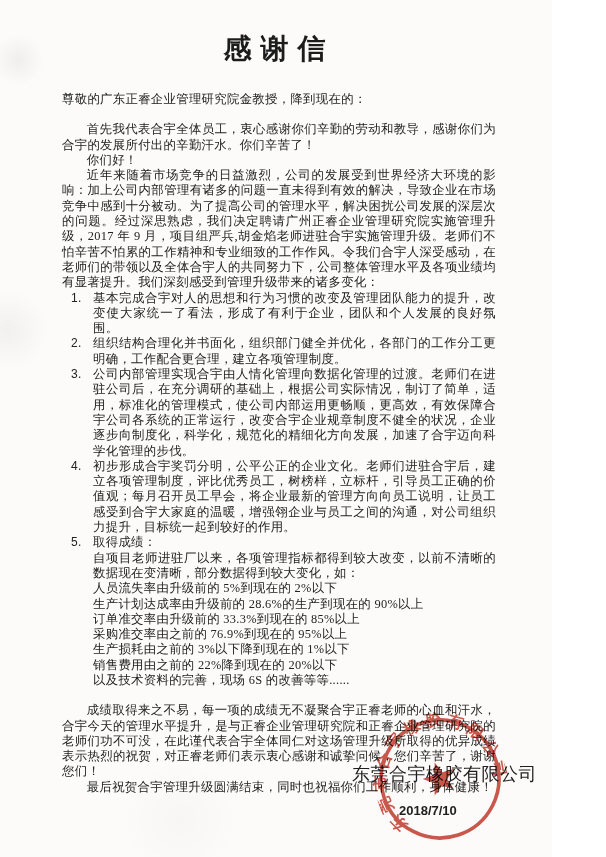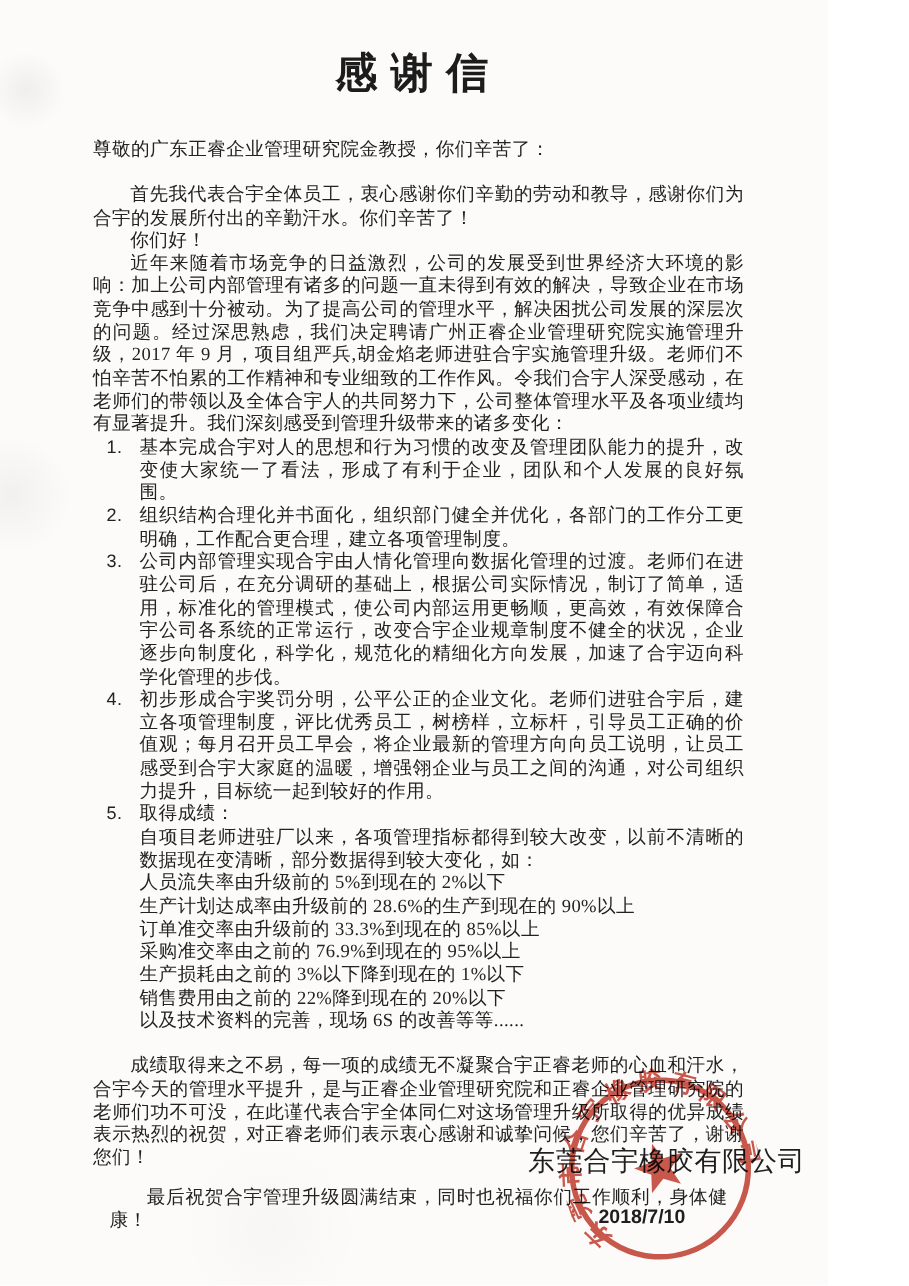--- a/index.html
+++ b/index.html
@@ -67,21 +67,21 @@
     margin: 0 0 0 31px;
   }
   .metric {
     white-space: nowrap;
   }
   .closing {
     margin: 15px 0 0 0;
     text-indent: 2em;
   }
   .closing2 {
-    margin: 11px;
+    margin: 0;
     text-indent: 2em;
   }
   .signature-company {
     position: absolute;
     left: 352px;
     top: 762px;
     font-size: 18px;
     letter-spacing: 0.5px;
     color: #1e1e1e;
     z-index: 1;
@@ -112,21 +112,21 @@
 </style>
 </head>
 <body>
 
 <div class="page">
 
   <div class="flow">
     <h1 class="title">感谢信</h1>
 
     <div class="bodytext">
-      <p class="salutation">尊敬的广东正睿企业管理研究院金教授，你们辛苦了：</p>
+      <p class="salutation">尊敬的广东正睿企业管理研究院金教授，降到现在的：</p>
       <p class="para">首先我代表合宇全体员工，衷心感谢你们辛勤的劳动和教导，感谢你们为合宇的发展所付出的辛勤汗水。你们辛苦了！</p>
       <p class="para">你们好！</p>
       <p class="para">近年来随着市场竞争的日益激烈，公司的发展受到世界经济大环境的影响：加上公司内部管理有诸多的问题一直未得到有效的解决，导致企业在市场竞争中感到十分被动。为了提高公司的管理水平，解决困扰公司发展的深层次的问题。经过深思熟虑，我们决定聘请广州正睿企业管理研究院实施管理升级，2017 年 9 月，项目组严兵,胡金焰老师进驻合宇实施管理升级。老师们不怕辛苦不怕累的工作精神和专业细致的工作作风。令我们合宇人深受感动，在老师们的带领以及全体合宇人的共同努力下，公司整体管理水平及各项业绩均有显著提升。我们深刻感受到管理升级带来的诸多变化：</p>
 
       <div class="list">
         <div class="list-item">
           <span class="num">1.</span>
           <span>基本完成合宇对人的思想和行为习惯的改变及管理团队能力的提升，改变使大家统一了看法，形成了有利于企业，团队和个人发展的良好氛围。</span>
         </div>
         <div class="list-item">

